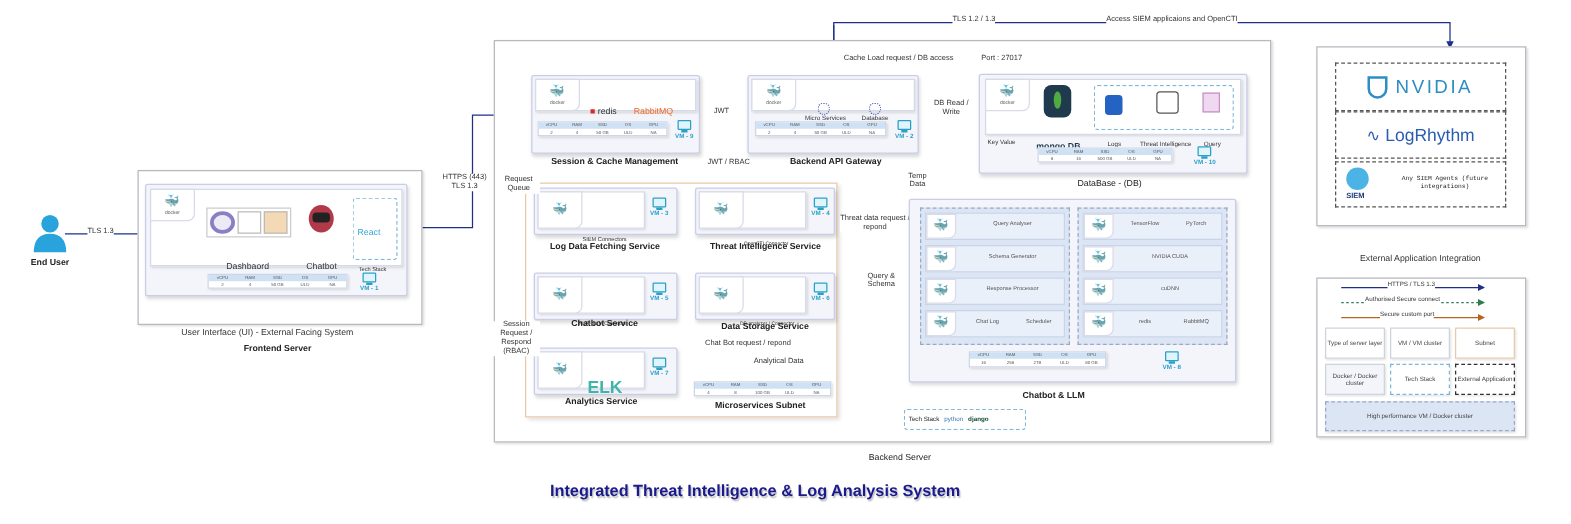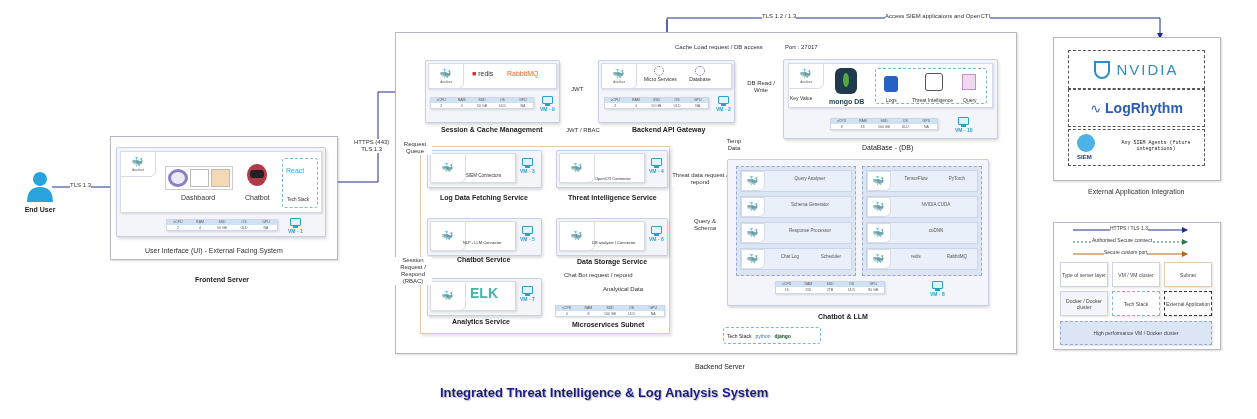--- a/index.html
+++ b/index.html
@@ -5,21 +5,21 @@
   * { box-sizing: border-box; margin: 0; padding: 0; }
   body { width: 1257px; height: 419px; background: #ffffff; font-family: "Liberation Sans", sans-serif; position: relative; overflow: hidden; color: #222; }
   .abs { position: absolute; }
   .server { position: absolute; border: 1px solid #b8b8c0; background: #fff; box-shadow: 1px 1px 2px rgba(0,0,0,0.15); }
   .layer { position: absolute; border: 1px solid #c9cde8; background: #f3f5fb; box-shadow: 1px 2px 3px rgba(0,0,0,0.15); border-radius: 2px; }
   .inner { position: absolute; background: #fff; border: 1px solid #d6d9ea; box-shadow: 1px 1px 2px rgba(0,0,0,0.12); }
   .docker { position: absolute; width: 36px; height: 26px; background: #fff; border: 1px solid #d8dbe8; border-radius: 0 0 6px 0; display: flex; flex-direction: column; align-items: center; justify-content: center; }
   .docker .whale { font-size: 10px; color: #1d8fd6; line-height: 1; }
   .docker .dl { font-size: 4px; color: #555; }
   .label { position: absolute; font-size: 7px; font-weight: bold; color: #222; white-space: nowrap; }
-  .caption { position: absolute; font-size: 6.5px; color: #333; white-space: nowrap; }
+  .caption { position: absolute; font-size: 6.5px; color: #333; white-space: nowrap; margin-top: 16px; }
   .spec { position: absolute; border: 1px solid #cfd6e6; background: #fff; box-shadow: 1px 1px 2px rgba(0,0,0,0.12); font-size: 3.5px; color: #555; }
   .spec .hdr { background: #cfe2f5; display: flex; height: 5px; }
   .spec .row { display: flex; height: 6px; align-items: center; }
   .spec .c { flex: 1; text-align: center; }
   .vm { position: absolute; display: flex; flex-direction: column; align-items: center; font-size: 5px; color: #2aa0c8; font-weight: bold; }
   .vm .mon { width: 11px; height: 8px; border: 1.5px solid #2aa0c8; border-radius: 1px; background: #e0f4fb; }
   .vm .st { width: 5px; height: 2px; background: #2aa0c8; }
   .tag { position: absolute; font-size: 6px; color: #333; background: #fff; white-space: nowrap; line-height: 1.15; text-align: center; }
   .dashbox { position: absolute; border: 1px dashed #7db7d9; border-radius: 3px; }
   .subnet { position: absolute; border: 1px solid #e8c9a8; background: #fff; box-shadow: 2px 2px 3px rgba(0,0,0,0.12); }
@@ -433,21 +433,21 @@
   <span style="color:#0c4b33;font-weight:bold;">django</span>
 </div>
 
 <div class="server" style="left:1053px;top:37px;width:168px;height:144px;"></div>
 <div class="abs" style="left:1068px;top:50px;width:137px;height:39px;border:1px dashed #555;display:flex;align-items:center;justify-content:center;gap:6px;">
   <span style="width:16px;height:18px;border:2px solid #2d8dc4;border-radius:0 0 8px 8px;display:inline-block;"></span>
   <span style="font-size:15px;color:#2d8dc4;letter-spacing:2px;">NVIDIA</span>
 </div>
 <div class="abs" style="left:1068px;top:89px;width:137px;height:38px;border:1px dashed #555;display:flex;align-items:center;justify-content:center;gap:4px;">
   <span style="font-size:13px;color:#2a5db0;">∿</span>
-  <span style="font-size:14px;font-weight:bold;color:#2a5db0;">LogRhythm</span>
+  <span style="font-size:14px;font-weight:normal;color:#2a5db0;">LogRhythm</span>
 </div>
 <div class="abs" style="left:1068px;top:129px;width:137px;height:37px;border:1px dashed #555;">
   <div style="position:absolute;left:8px;top:4px;width:18px;height:18px;border-radius:50%;background:#4bb3e6;"></div>
   <div style="position:absolute;left:8px;top:24px;font-size:6px;font-weight:bold;color:#1d3a78;">SIEM</div>
   <div style="position:absolute;left:42px;top:10px;width:90px;font-family:'Liberation Mono',monospace;font-size:5px;text-align:center;">Any SIEM Agents (future integrations)</div>
 </div>
 <div class="caption" style="left:1088px;top:188px;font-size:7px;">External Application Integration</div>
 
 <div class="server" style="left:1053px;top:222px;width:168px;height:128px;"></div>
 <svg class="lines" width="1257" height="419" style="pointer-events:none;">

